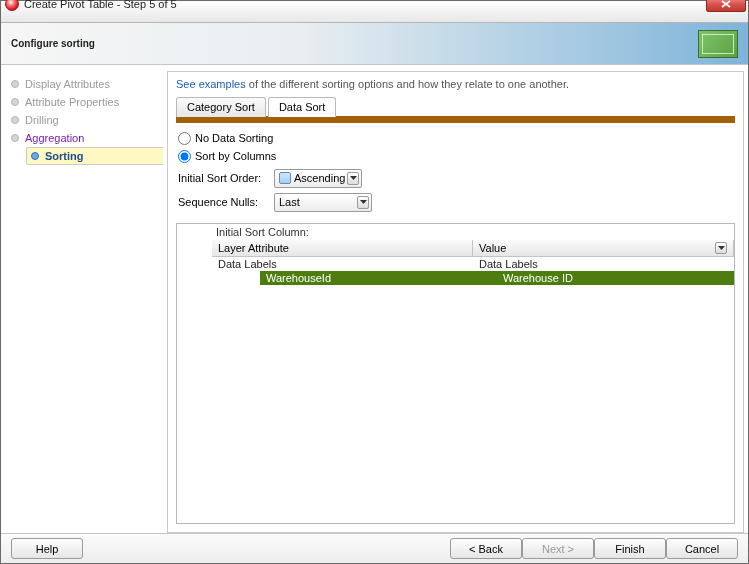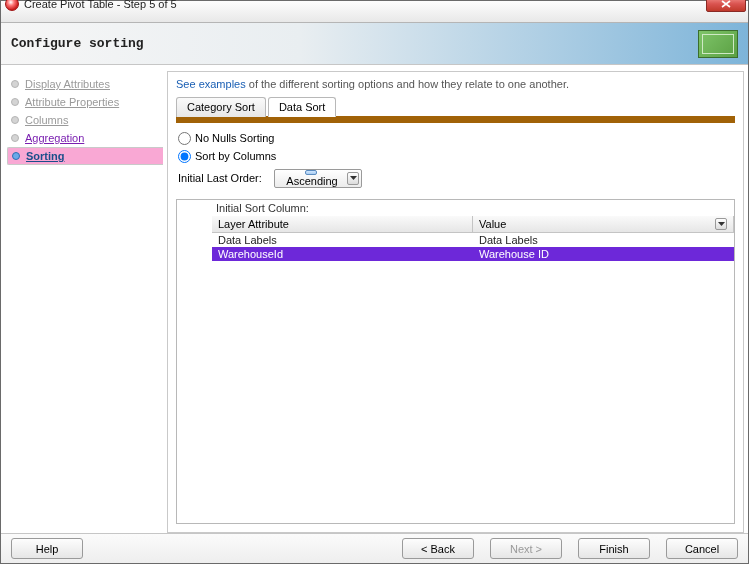--- a/index.html
+++ b/index.html
@@ -3,64 +3,64 @@
 <meta charset="utf-8">
 <style>
   * { box-sizing: border-box; margin: 0; padding: 0; font-family: "Segoe UI", Tahoma, Arial, sans-serif; font-size: 11px; }
   body { background: #fff; width: 749px; height: 564px; overflow: hidden; }
   .window { width: 749px; height: 564px; border: 1px solid #6a6a6a; background: #fff; display: flex; flex-direction: column; }
   .titlebar { height: 22px; background: linear-gradient(#fdfdfd,#e8e8e8); border-bottom: 1px solid #b5b5b5; display: flex; align-items: center; padding: 0 2px 16px 4px; }
   .titlebar .icon { width: 14px; height: 14px; border-radius: 50%; background: radial-gradient(circle at 40% 35%, #fff 0%, #ff7a7a 30%, #cc1c1c 70%); margin-right: 5px; border:1px solid #a01010;}
   .titlebar .title { flex: 1; color: #222; }
   .titlebar .close { width: 40px; height: 16px; background: linear-gradient(#f28f8a,#d9534f,#c0392b); border: 1px solid #8a2a25; border-radius: 2px; color:#fff; display:flex; align-items:center; justify-content:center; font-weight:bold; cursor:pointer;}
   .banner { height: 42px; background: linear-gradient(90deg,#f6f6f6 0%, #e9eef1 40%, #7db4d9 100%); display:flex; align-items:center; justify-content:space-between; padding: 0 10px; border-bottom:1px solid #c6c6c6;}
-  .banner h1 { font-size: 13px; font-weight: bold; color: #222; font-family: Liberation Mono, monospace; }
+  .banner h1 { font-size: 10px; font-weight: bold; color: #222; }
   .banner .logo { width:40px; height:28px; background:linear-gradient(135deg,#7fc469,#5aa043); border:1px solid #3b6e2c; position:relative; }
   .banner .logo::after{content:"";position:absolute;inset:3px;border:1px solid #cfe9c5;}
   .body { flex:1; display:flex; padding: 6px 4px 0 4px; gap:4px; overflow:hidden;}
   .sidebar { width: 158px; background:#fff; padding:4px 0 0 2px; }
-  .step { display:flex; align-items:center; height:18px; padding:0 4px; cursor:pointer;text-decoration:underline;}
+  .step { display:flex; align-items:center; height:18px; padding:0 4px; cursor:pointer;}
   .step .bullet { width:8px; height:8px; border-radius:50%; background:#d4d4d4; margin-right:6px; border:1px solid #b5b5b5;}
   .step.active .bullet { background:#6aa9e9; border-color:#2d6fb3;}
   .step.done { color:#9a9a9a;}
   .step.link { color:#7a1fb0;}
-  .step.active { color:#1a4f8a; font-weight:bold; background:#f9a8d4; border:1px solid #c9c9c9; border-right:none; border-radius:2px 0 0 2px;}
+  .step.active { color:#1a4f8a; font-weight:bold; background:#fef9c3; border:1px solid #c9c9c9; border-right:none; border-radius:2px 0 0 2px;margin-left:19px;}
   .main { flex:1; border:1px solid #c9c9c9; background:#fff; padding:6px 8px 8px 8px; display:flex; flex-direction:column; overflow:hidden;justify-content:space-between;}
   .examples { margin-bottom:6px; }
   .examples a{ color:#1a5fb4; text-decoration:none; cursor:pointer;}
   .examples span{ color:#555;}
   .tabs { display:flex; border-bottom:7px solid #a16207; }
   .tab { padding:3px 10px; border:1px solid #b8b8b8; border-bottom:none; background:linear-gradient(#fafafa,#e7e7e7); margin-right:2px; border-radius:3px 3px 0 0; cursor:pointer; position:relative; top:1px;}
   .tab.active { background:#fff; border-bottom:1px solid #fff;}
   .tabpanel { padding:6px 2px 4px 2px; }
   .radio-row { display:flex; align-items:center; height:18px; }
   .radio-row input { margin-right:4px;}
   .form-row { display:flex; align-items:center; height:22px; margin-top:2px;}
   .form-row label { width:96px; text-align:left;}
-  .form-row .combo { height:19px; border:1px solid #9a9a9a; background:linear-gradient(#fff,#ececec); border-radius:2px; display:flex; align-items:center; padding:0 16px 0 4px; position:relative; min-width:88px; cursor:pointer;flex-direction:column;}
+  .form-row .combo { height:19px; border:1px solid #9a9a9a; background:linear-gradient(#fff,#ececec); border-radius:2px; display:flex; align-items:center; padding:0 16px 0 4px; position:relative; min-width:88px; cursor:pointer;}
   .combo .chev { position:absolute; right:2px; top:2px; width:12px; height:13px; background:linear-gradient(#fefefe,#dcdcdc); border:1px solid #9a9a9a; border-radius:2px; display:flex; align-items:center; justify-content:center;}
   .combo .chev svg{width:7px;height:5px;}
   .combo .asc-ico{width:12px;height:12px;margin-right:3px; background:linear-gradient(#cfe6ff,#a9cdf2); border:1px solid #5b8cc0; border-radius:2px;}
   .table-wrap { flex:1; border:1px solid #b8b8b8; margin-top:6px; display:flex; flex-direction:column; overflow:hidden;padding-left:35px;}
   .table-caption { padding:2px 4px; color:#333;}
   .thead { display:flex; background:linear-gradient(#fafafa,#e6e6e6); border-bottom:1px solid #c4c4c4;}
   .th { padding:2px 6px; border-right:1px solid #c4c4c4; cursor:pointer; display:flex; align-items:center; justify-content:space-between;}
   .th:first-child{flex:0 0 50%;}
   .th:last-child{flex:1;}
   .tbody { flex:1; overflow:auto; background:#fff;}
   .tr { display:flex;}
   .td { padding:1px 6px;}
   .td:first-child{flex:0 0 50%;}
   .td:last-child{flex:1;}
   .tr.group { background:#fff; color:#222;}
-  .tr.selected { background:#6d28d9; color:#fff;}
+  .tr.selected { background:#4d7c0f; color:#fff;margin-left:48px;}
   .th .chev{width:12px;height:12px;border:1px solid #9a9a9a;border-radius:2px;background:linear-gradient(#fefefe,#dcdcdc);display:flex;align-items:center;justify-content:center;}
   .footer { height:30px; border-top:1px solid #c6c6c6; display:flex; align-items:center; padding:0 10px; background:linear-gradient(#fbfbfb,#eeeeee);}
   .footer .spacer{flex:1;}
-  .btn { min-width:72px; height:21px; border:1px solid #9a9a9a; border-radius:3px; background:linear-gradient(#fdfdfd,#e6e6e6); margin-left:16px; cursor:pointer; padding:0 10px;}
+  .btn { min-width:72px; height:21px; border:1px solid #9a9a9a; border-radius:3px; background:linear-gradient(#fdfdfd,#e6e6e6); margin-left:0; cursor:pointer; padding:0 10px;}
   .btn:disabled{color:#9a9a9a; cursor:default;}
   .btn.help{margin-left:0;}
 </style>
 </head>
 <body>
 
 <div class="window">
 
   <div class="titlebar">
     <div class="icon"></div>
@@ -82,21 +82,21 @@
       <div class="step done">
           <span class="bullet"></span>
           <span>Display Attributes</span>
         </div>
       <div class="step done">
           <span class="bullet"></span>
           <span>Attribute Properties</span>
         </div>
       <div class="step done">
           <span class="bullet"></span>
-          <span>Columns</span>
+          <span>Drilling</span>
         </div>
       <div class="step link">
           <span class="bullet"></span>
           <span>Aggregation</span>
         </div>
       <div class="step active">
           <span class="bullet"></span>
           <span>Sorting</span>
         </div>
     </div>
@@ -107,32 +107,43 @@
       </div>
 
       <div class="tabs">
         <div class="tab">Category Sort</div>
         <div class="tab active">Data Sort</div>
       </div>
 
       <div class="tabpanel">
         <div class="radio-row">
           <input type="radio" name="ds" style="">
-          <span>No Nulls Sorting</span>
+          <span>No Data Sorting</span>
         </div>
         <div class="radio-row">
           <input type="radio" name="ds" checked="" style="">
           <span>Sort by Columns</span>
         </div>
 
         <div class="form-row">
-          <label>Initial Last Order:</label>
+          <label>Initial Sort Order:</label>
           <div class="combo">
             <span class="asc-ico"></span>
             <span>Ascending</span>
+            <span class="chev">
+                <svg viewBox="0 0 7 5">
+                  <path d="M0 0 L3.5 4 L7 0 Z" fill="#333"></path>
+                </svg>
+              </span>
+          </div>
+        </div>
+        <div class="form-row">
+          <label>Sequence Nulls:</label>
+          <div class="combo" style="min-width:98px">
+            <span>Last</span>
             <span class="chev">
                 <svg viewBox="0 0 7 5">
                   <path d="M0 0 L3.5 4 L7 0 Z" fill="#333"></path>
                 </svg>
               </span>
           </div>
         </div>
       </div>
 
       <div class="table-wrap">

